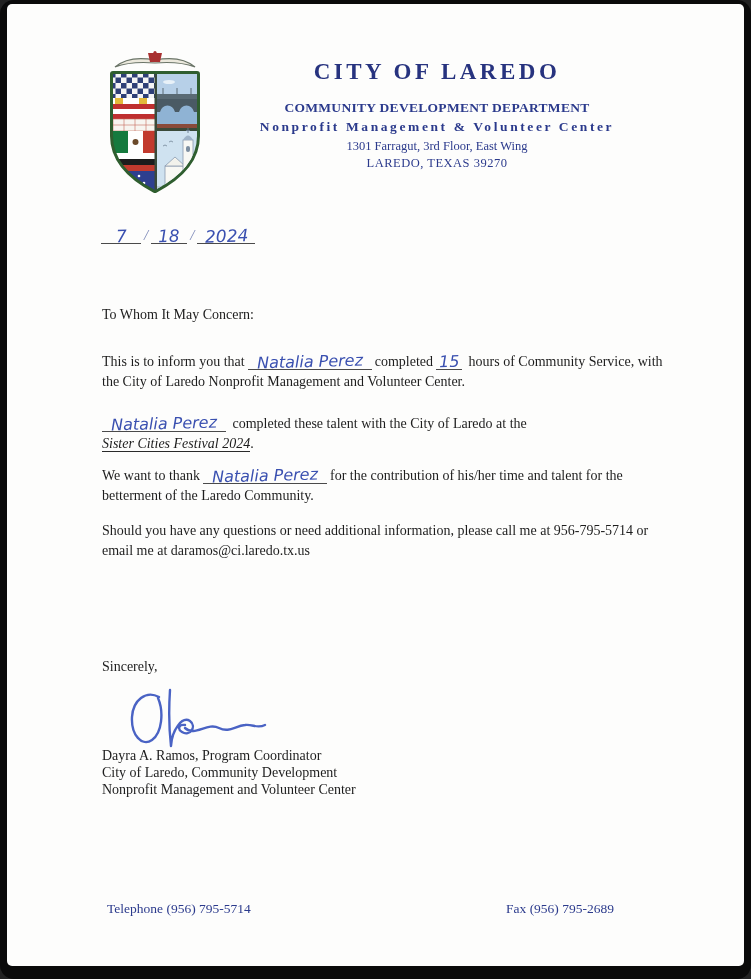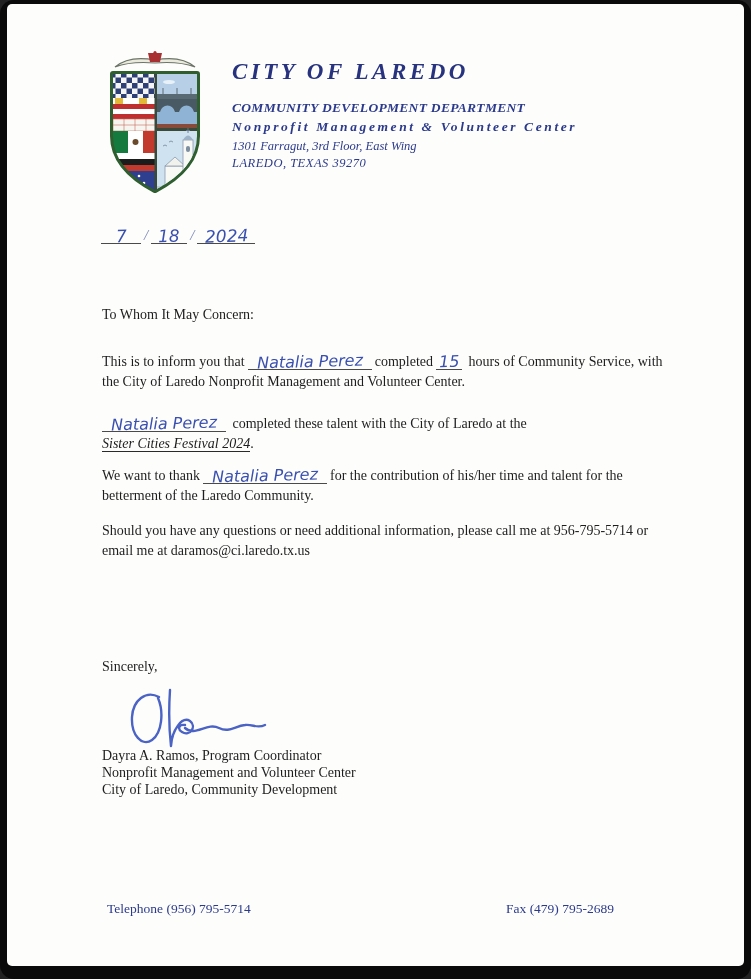--- a/index.html
+++ b/index.html
@@ -19,21 +19,21 @@
     overflow:hidden;
     color:#1d1d1d;
   }
   
   .seal{
     position:absolute; left:92px; top:46px;
     width:112px; height:150px;
   }
   .head-text{
     position:absolute; left:225px; top:55px; width:410px;
-    color:#2b3a8c;font-style:italic;
+    text-align:center; color:#2b3a8c;
   }
   .head-title{
     font-size:23px; font-weight:bold; letter-spacing:3.5px;
     color:#27337f;
   }
   .head-dept{
     margin-top:15px; font-size:13.5px; font-weight:bold; letter-spacing:.3px;
   }
   .head-div{
     margin-top:3px; font-size:13.5px; font-weight:600; letter-spacing:2.6px;
@@ -192,24 +192,24 @@
       <p class="para p4">Should you have any questions or need additional information, please call me at 956-795-5714 or email me at daramos@ci.laredo.tx.us</p>
     </div>
 
     <div class="closing">
       <div>Sincerely,</div>
       <svg class="signature" width="190" height="66" viewBox="0 0 190 66">
         <path d="M47,12 C34,5 21,15 20,32 C19,50 30,62 40,55 C50,48 52,27 46,13 M58,5 C57,20 57,44 59,61 M59,61 C60,45 70,31 78,36 C85,41 78,52 70,47 C65,44 67,39 73,40 M73,43 C83,52 95,37 107,43 C117,48 123,41 133,40 C141,39 145,44 153,40" fill="none" stroke="#4a63c4" stroke-width="2.4" stroke-linecap="round"></path>
       </svg>
       <div class="sig-block">
         <div>Dayra A. Ramos, Program Coordinator</div>
+        <div>City of Laredo, Community Development</div>
         <div>Nonprofit Management and Volunteer Center</div>
-        <div>City of Laredo, Community Development</div>
       </div>
     </div>
 
     <div class="footer">
       <span>Telephone (956) 795-5714</span>
-      <span>Fax (479) 795-2689</span>
+      <span>Fax (956) 795-2689</span>
     </div>
 
   </div>
 </div>
 
 </body></html>

